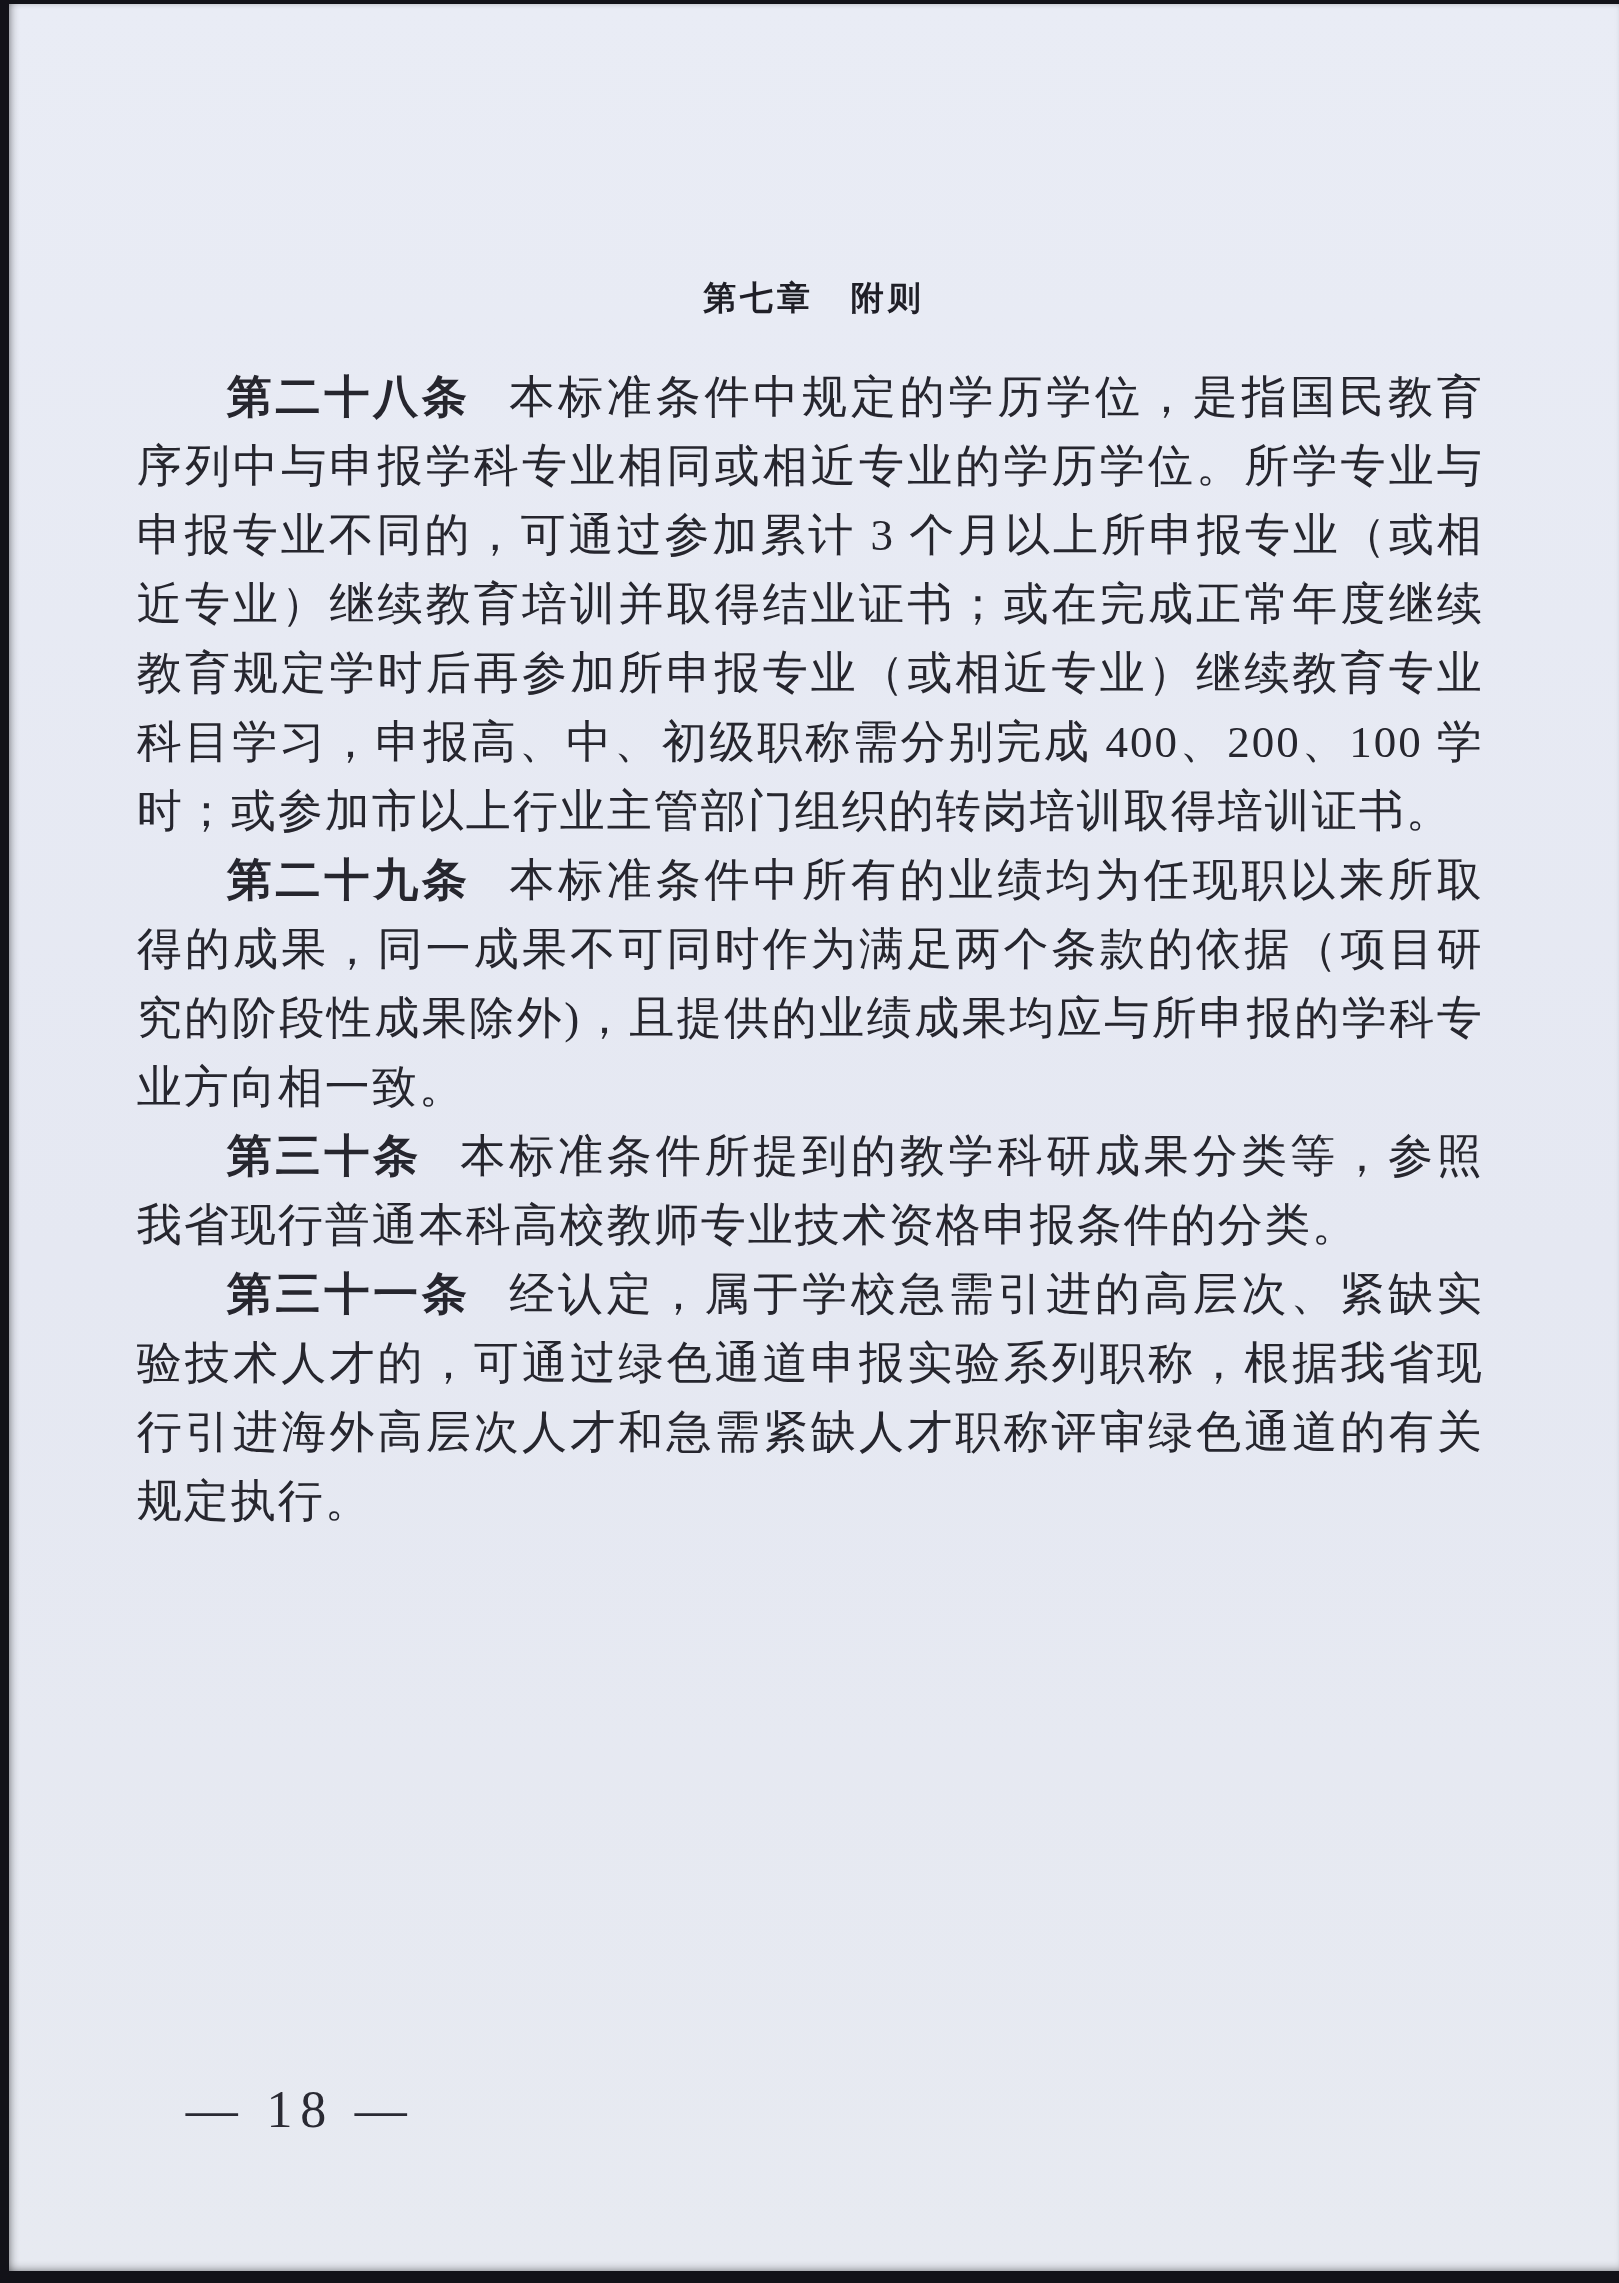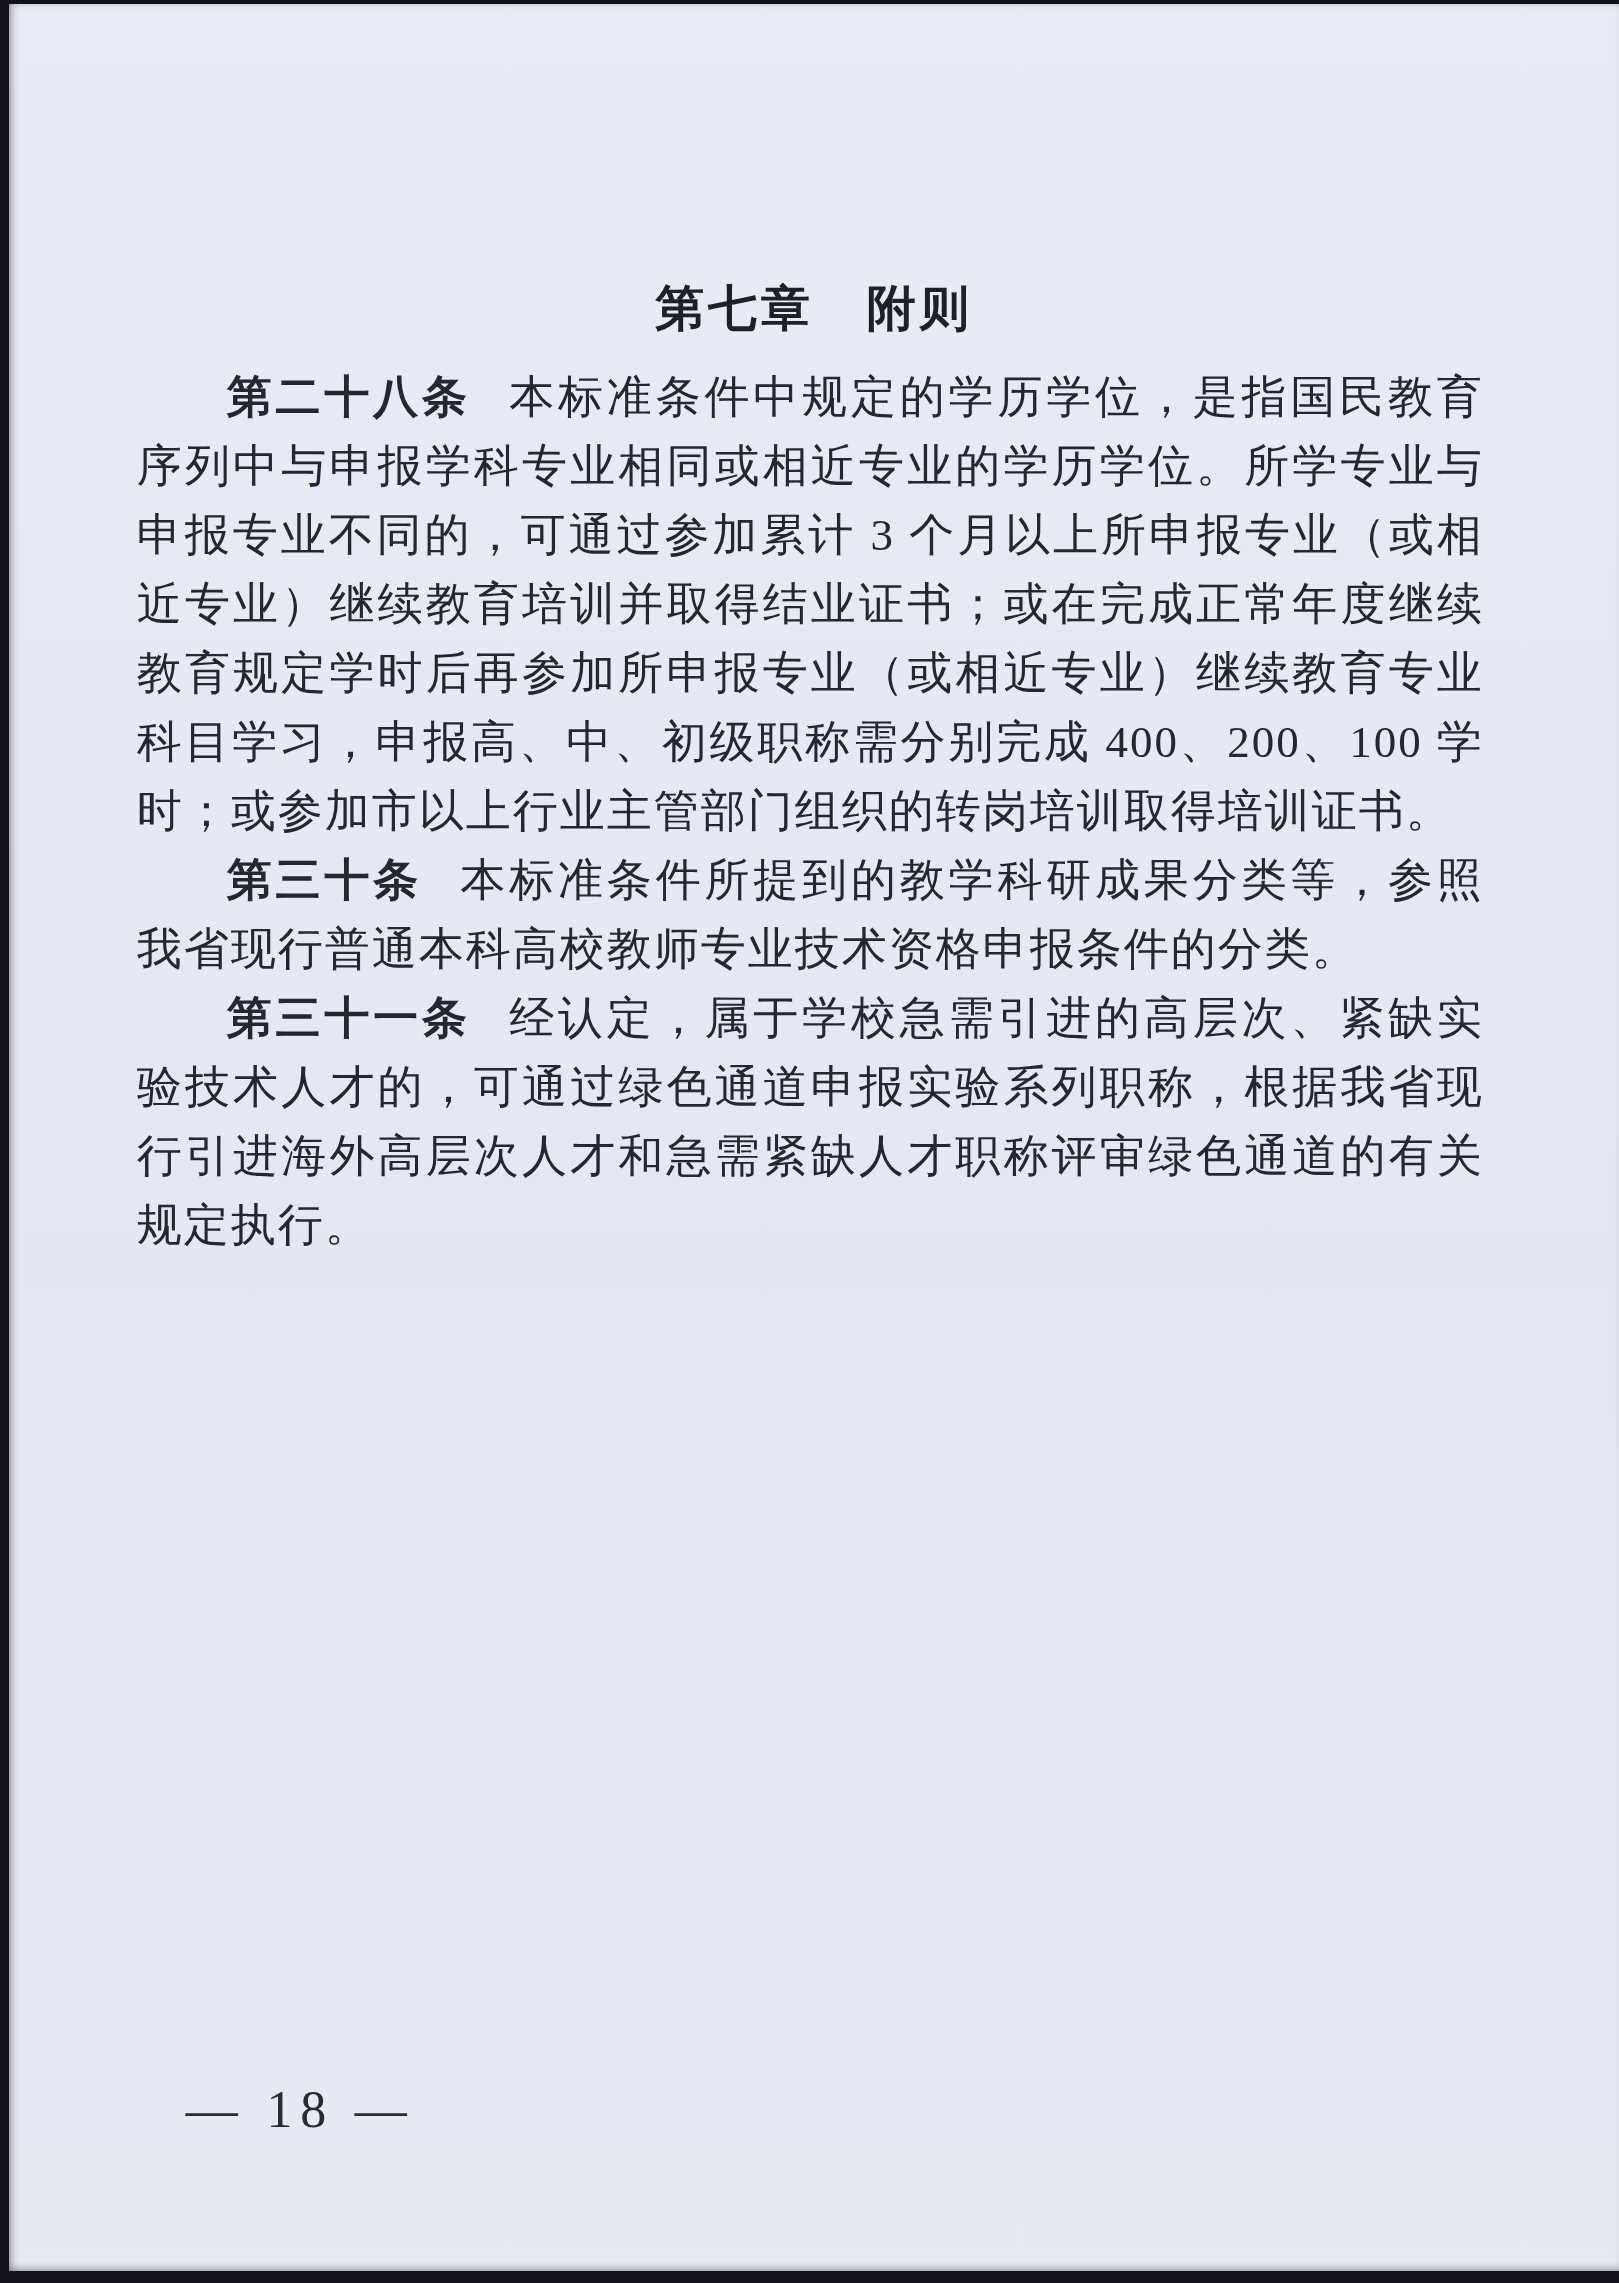--- a/index.html
+++ b/index.html
@@ -26,21 +26,21 @@
   }
   .title {
     position: absolute;
     top: 272px;
     left: 0;
     width: 100%;
     margin: 0;
     text-align: center;
     font-family: "Liberation Sans", sans-serif;
     font-weight: bold;
-    font-size: 49px;
+    font-size: 33px;
     letter-spacing: 3.9px;
     color: #1f1f27;
   }
   .body-text {
     position: absolute;
     top: 359px;
     left: 128px;
     width: 1347px;
     font-size: 45px;
     line-height: 69px;
@@ -70,20 +70,21 @@
 <body>
 
 <div class="paper">
 
   <h1 class="title">第七章　附则</h1>
 
   <div class="body-text">
 
     <p class="para"><span class="art-num">第二十八条</span><span class="art-text">本标准条件中规定的学历学位，是指国民教育序列中与申报学科专业相同或相近专业的学历学位。所学专业与申报专业不同的，可通过参加累计 3 个月以上所申报专业（或相近专业）继续教育培训并取得结业证书；或在完成正常年度继续教育规定学时后再参加所申报专业（或相近专业）继续教育专业科目学习，申报高、中、初级职称需分别完成 400、200、100 学时；或参加市以上行业主管部门组织的转岗培训取得培训证书。</span></p>
 
+    <p class="para"><span class="art-num">第二十九条</span><span class="art-text">本标准条件中所有的业绩均为任现职以来所取得的成果，同一成果不可同时作为满足两个条款的依据（项目研究的阶段性成果除外)，且提供的业绩成果均应与所申报的学科专业方向相一致。</span></p>
 
     <p class="para"><span class="art-num">第三十条</span><span class="art-text">本标准条件所提到的教学科研成果分类等，参照我省现行普通本科高校教师专业技术资格申报条件的分类。</span></p>
 
     <p class="para"><span class="art-num">第三十一条</span><span class="art-text">经认定，属于学校急需引进的高层次、紧缺实验技术人才的，可通过绿色通道申报实验系列职称，根据我省现行引进海外高层次人才和急需紧缺人才职称评审绿色通道的有关规定执行。</span></p>
 
 
   </div>
 
   <div class="footer">— 18 —</div>
 

